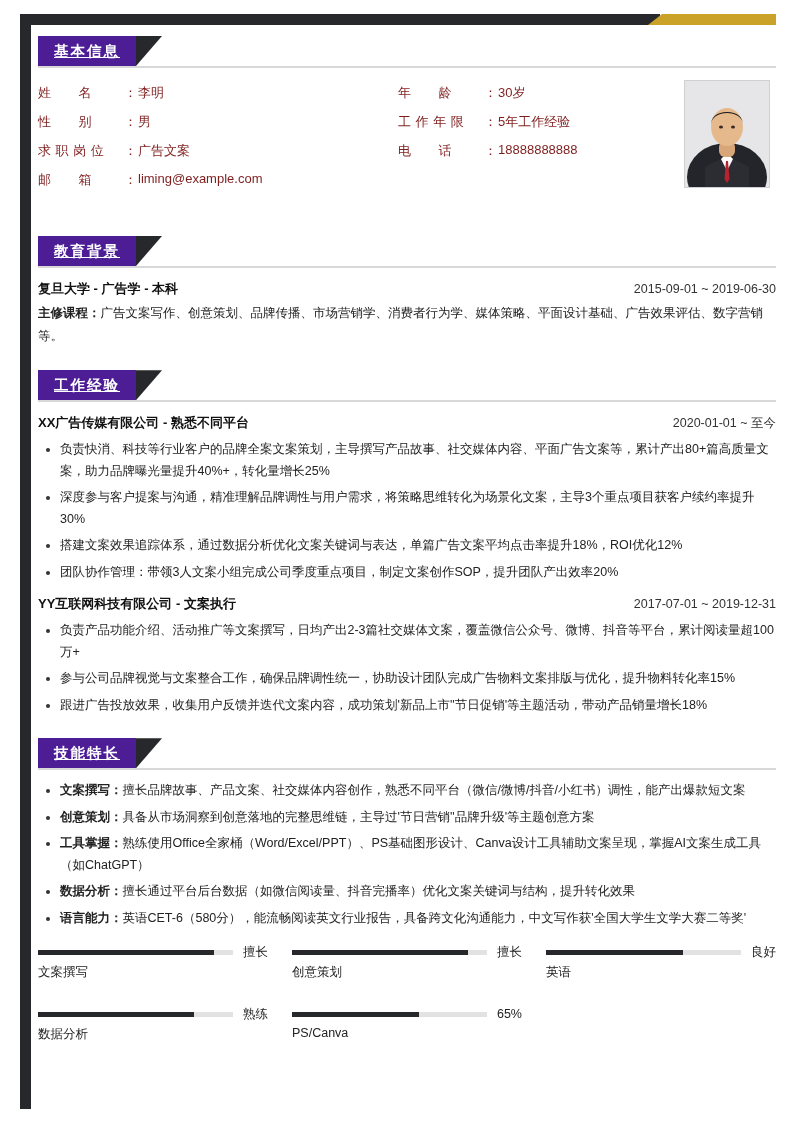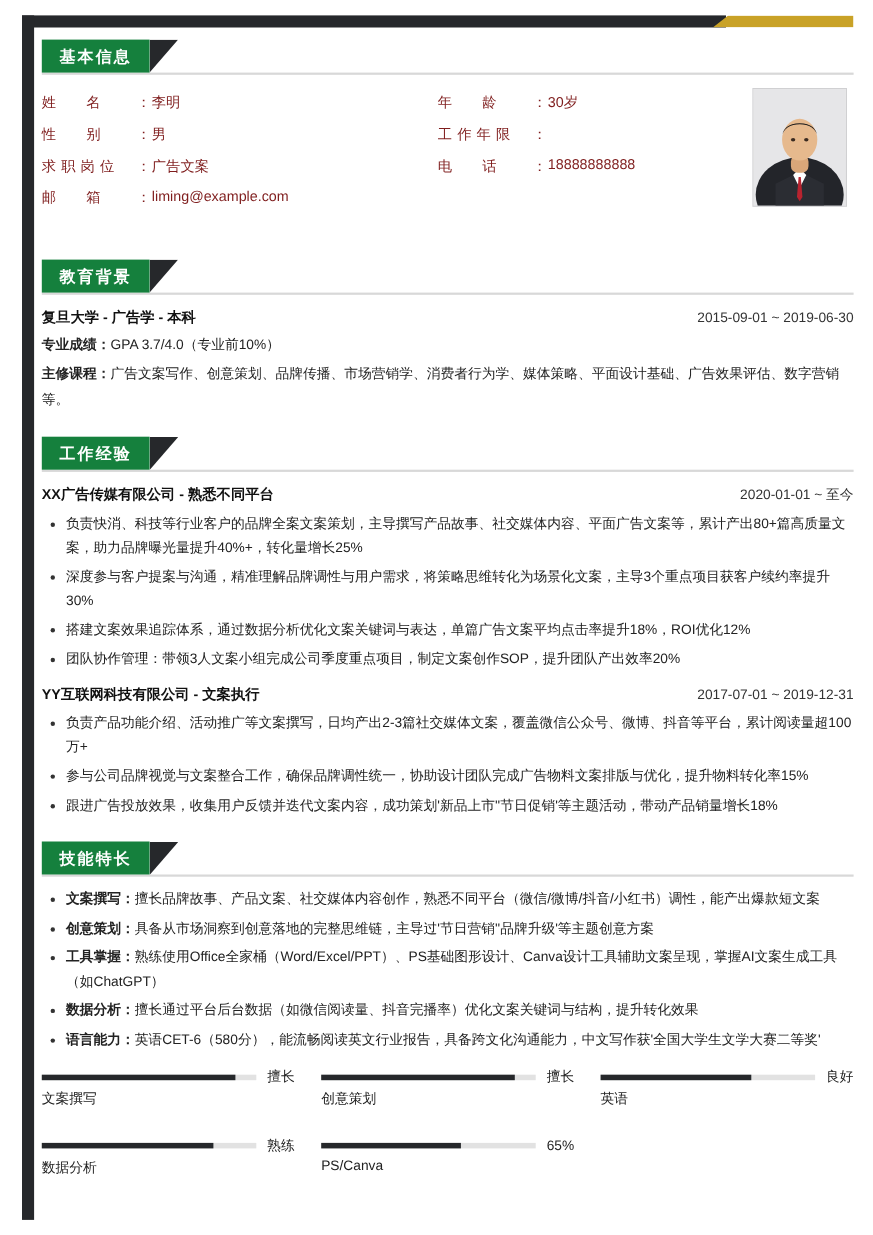--- a/index.html
+++ b/index.html
@@ -59,28 +59,29 @@
   .section {
     margin-top: 22px;
   }
   .sec-head {
     position: relative;
     height: 30px;
     display: flex;
     align-items: stretch;
   }
   .sec-head-block {
-    background: #15803d;
+    background: #4c1d95;
     color: #ffffff;
     font-size: 14.5px;
     font-weight: bold;
     letter-spacing: 2px;
     display: flex;
     align-items: center;
     padding: 0 16px 0 16px;
+    text-decoration: underline;
   }
   .sec-head-tail {
     width: 26px;
     background: #26282b;
     clip-path: polygon(0 0, 100% 0, 0 100%);
   }
   .sec-rule {
     height: 2px;
     background: #d8d8d8;
     margin-top: 0px;
@@ -242,20 +243,21 @@
           </div>
 
           <div class="info-item">
             <span class="info-label">性　　别</span>
             <span class="info-colon">：</span>
             <span class="info-value">男</span>
           </div>
           <div class="info-item">
             <span class="info-label">工 作 年 限</span>
             <span class="info-colon">：</span>
+            <span class="info-value">5年工作经验</span>
           </div>
 
           <div class="info-item">
             <span class="info-label">求 职 岗 位</span>
             <span class="info-colon">：</span>
             <span class="info-value">广告文案</span>
           </div>
           <div class="info-item">
             <span class="info-label">电　　话</span>
             <span class="info-colon">：</span>
@@ -291,23 +293,20 @@
       <div class="sec-head">
         <div class="sec-head-block">教育背景</div>
         <div class="sec-head-tail"></div>
       </div>
       <div class="sec-rule"></div>
 
       <div class="entry">
         <div class="entry-head">
           <div class="entry-title">复旦大学 - 广告学 - 本科</div>
           <div class="entry-date">2015-09-01 ~ 2019-06-30</div>
-        </div>
-        <div class="meta-line">
-          <b>专业成绩：</b><span>GPA 3.7/4.0（专业前10%）</span>
         </div>
         <div class="meta-line">
           <b>主修课程：</b><span>广告文案写作、创意策划、品牌传播、市场营销学、消费者行为学、媒体策略、平面设计基础、广告效果评估、数字营销等。</span>
         </div>
       </div>
     </div>
 
     <div class="section">
       <div class="sec-head">
         <div class="sec-head-block">工作经验</div>

